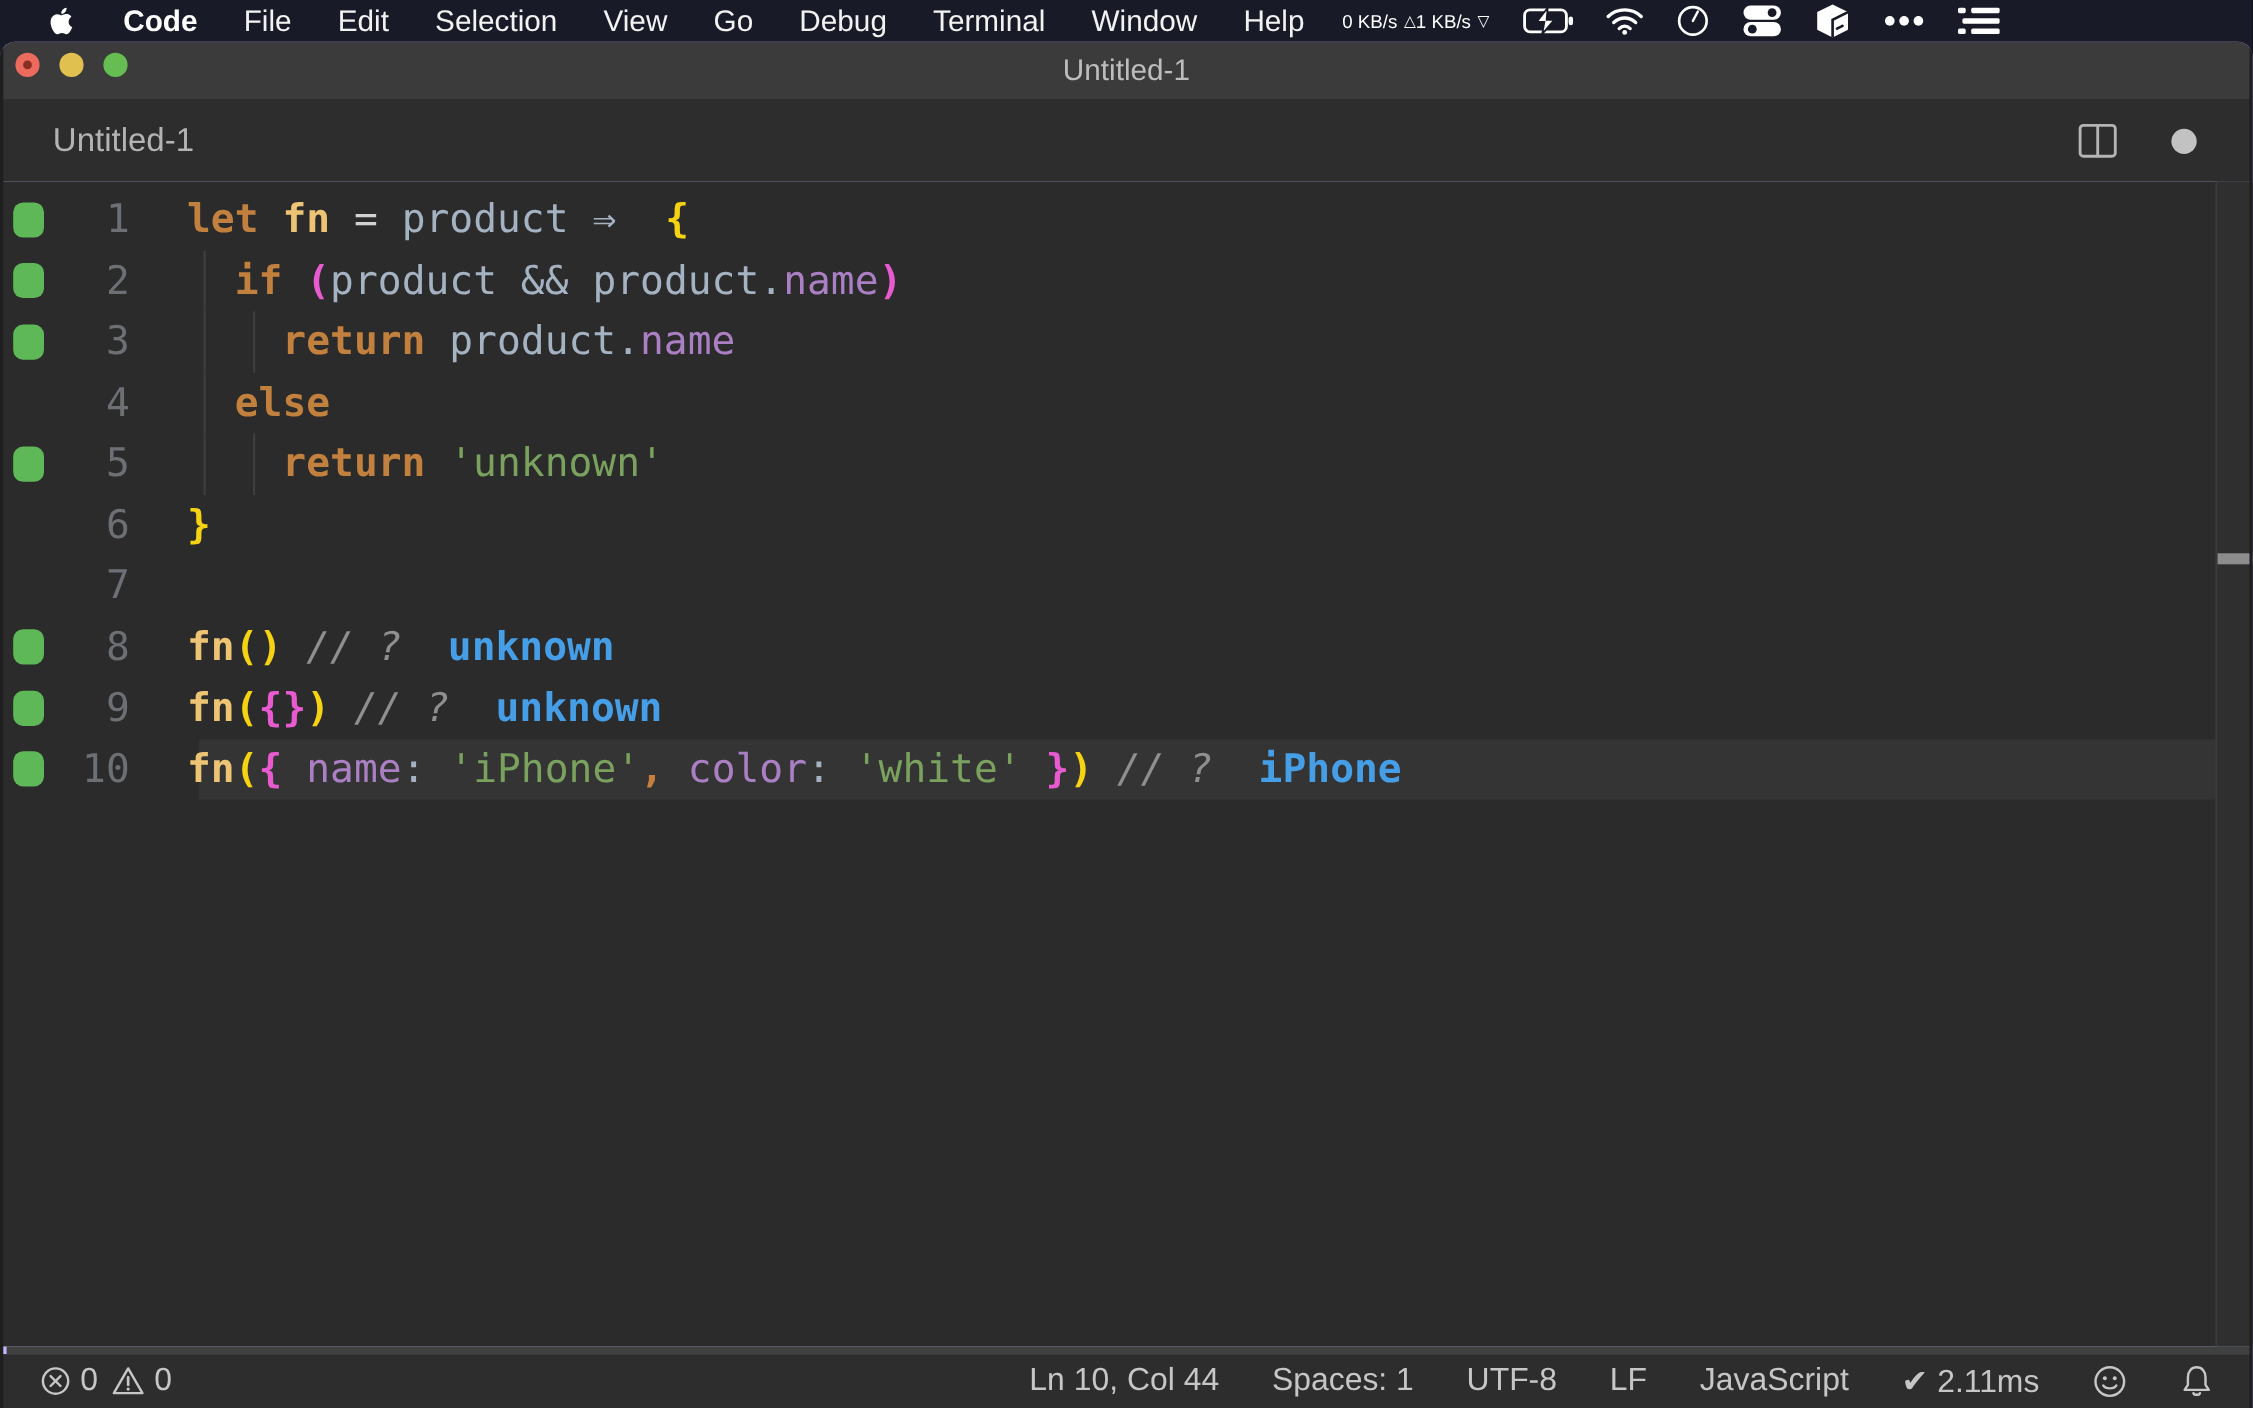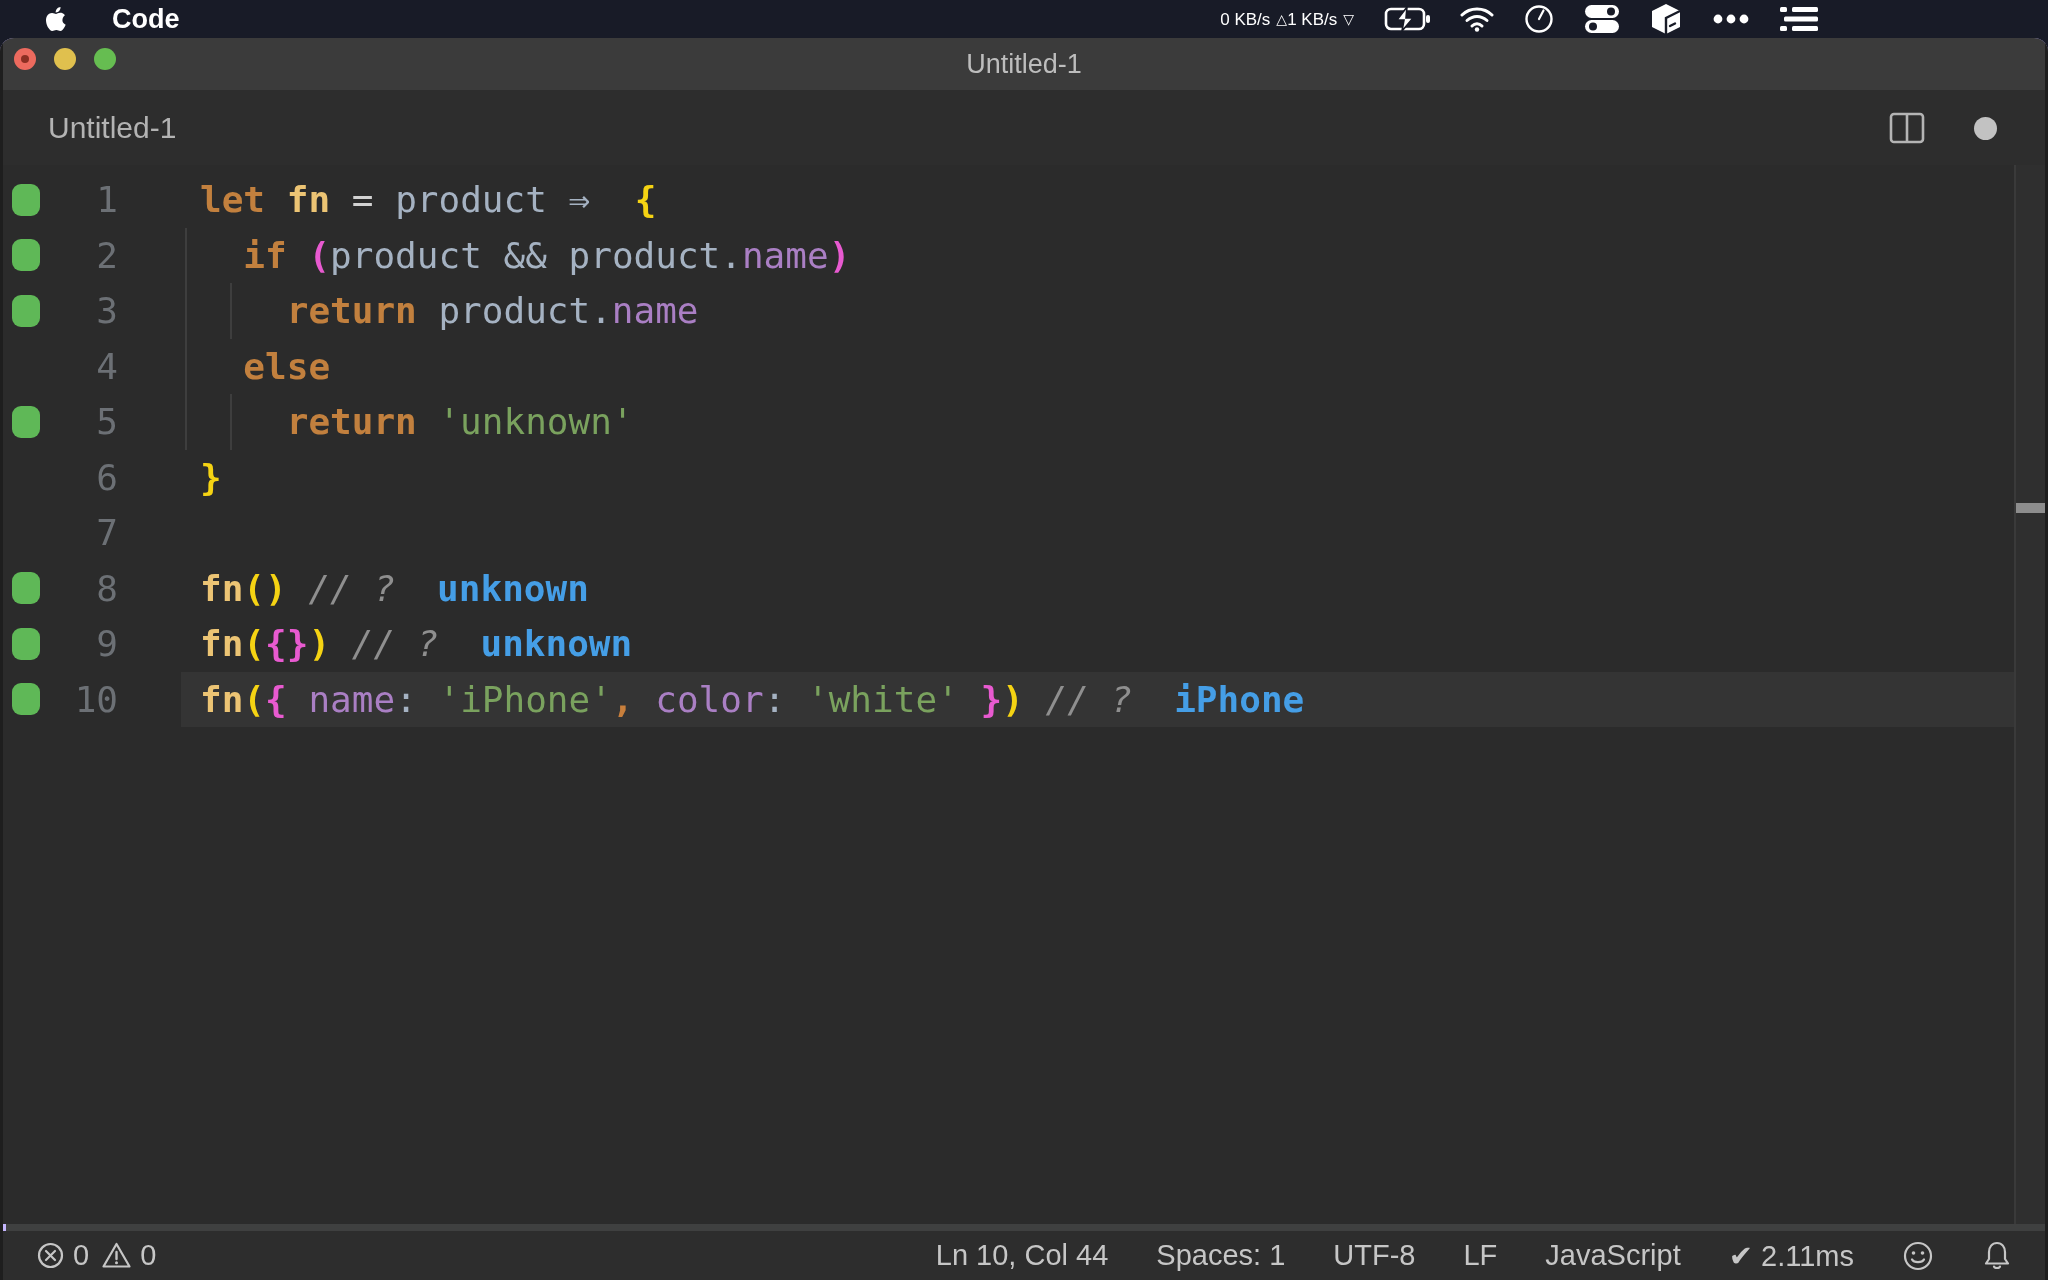--- a/index.html
+++ b/index.html
@@ -45,21 +45,21 @@
   
   .editor{position:absolute;left:0;top:127px;width:100%;height:1059px;background:#2b2b2b;}
   .lines{position:absolute;left:0;top:7px;right:0;}
   .line{position:relative;height:55.5px;
     font-family:"DejaVu Sans Mono",monospace;font-size:36px;}
   .line-hl{position:absolute;left:181px;right:33px;top:0;bottom:0;background:#343434;}
   .cov{position:absolute;left:12px;top:50%;transform:translateY(-50%);
     width:28px;height:32px;border-radius:9px;background:#5fb857;}
   .num{position:absolute;left:0;top:0;width:118px;height:100%;display:flex;
     align-items:center;justify-content:flex-end;color:#6c7075;}
-  .code{position:absolute;left:200px;top:0;height:100%;display:flex;align-items:center;
+  .code{position:absolute;left:170px;top:0;height:100%;display:flex;align-items:center;
     white-space:pre;}
   .guide{position:absolute;top:0;bottom:0;width:2px;background:#3e3e3e;}
   .tok-kw{color:#c2803e;font-weight:bold;}
   .tok-fn{color:#ecc474;font-weight:bold;}
   .tok-var{color:#a5b2c2;}
   .tok-eq{color:#d2d2d2;}
   .tok-b1{color:#f5d313;font-weight:bold;}
   .tok-b2{color:#e85ad0;font-weight:bold;}
   .tok-prop{color:#aa7fc4;}
   .tok-str{color:#7aa25e;}
@@ -88,20 +88,31 @@
 
   <div class="menubar">
     <div class="mb-left">
       <span class="apple">
         <svg width="26" height="30" viewBox="0 0 26 30">
           <path fill="#ffffff" d="M18.4 15.9c0-3.1 2.5-4.6 2.6-4.7-1.4-2.1-3.6-2.4-4.4-2.4-1.9-.2-3.7 1.1-4.6 1.1-.9 0-2.4-1.1-4-1-2 0-3.9 1.2-5 3-2.1 3.7-.5 9.2 1.5 12.2 1 1.5 2.2 3.1 3.8 3 1.5-.1 2.1-1 4-1 1.9 0 2.4 1 4 1 1.7 0 2.7-1.5 3.7-3 1.2-1.7 1.6-3.4 1.7-3.5-.1-.1-3.3-1.3-3.3-4.7zM15.3 6.8c.8-1 1.4-2.4 1.2-3.8-1.2 0-2.7.8-3.5 1.8-.8.9-1.5 2.3-1.3 3.7 1.4.1 2.8-.7 3.6-1.7z"></path>
         </svg>
       </span>
       <span class="menu-item app">Code</span>
 
+      <span id="menu-items" style="display:flex;gap:42px;">
+          <span class="menu-item">File</span>
+          <span class="menu-item">Edit</span>
+          <span class="menu-item">Selection</span>
+          <span class="menu-item">View</span>
+          <span class="menu-item">Go</span>
+          <span class="menu-item">Debug</span>
+          <span class="menu-item">Terminal</span>
+          <span class="menu-item">Window</span>
+          <span class="menu-item">Help</span>
+        </span>
     </div>
     <div class="mb-right">
       <span class="net">
         <span class="net-row">
           <span class="net-txt">0 KB/s</span>
           <span class="net-tri">△</span>
         </span>
         <span class="net-row">
           <span class="net-txt">1 KB/s</span>
           <span class="net-tri">▽</span>

